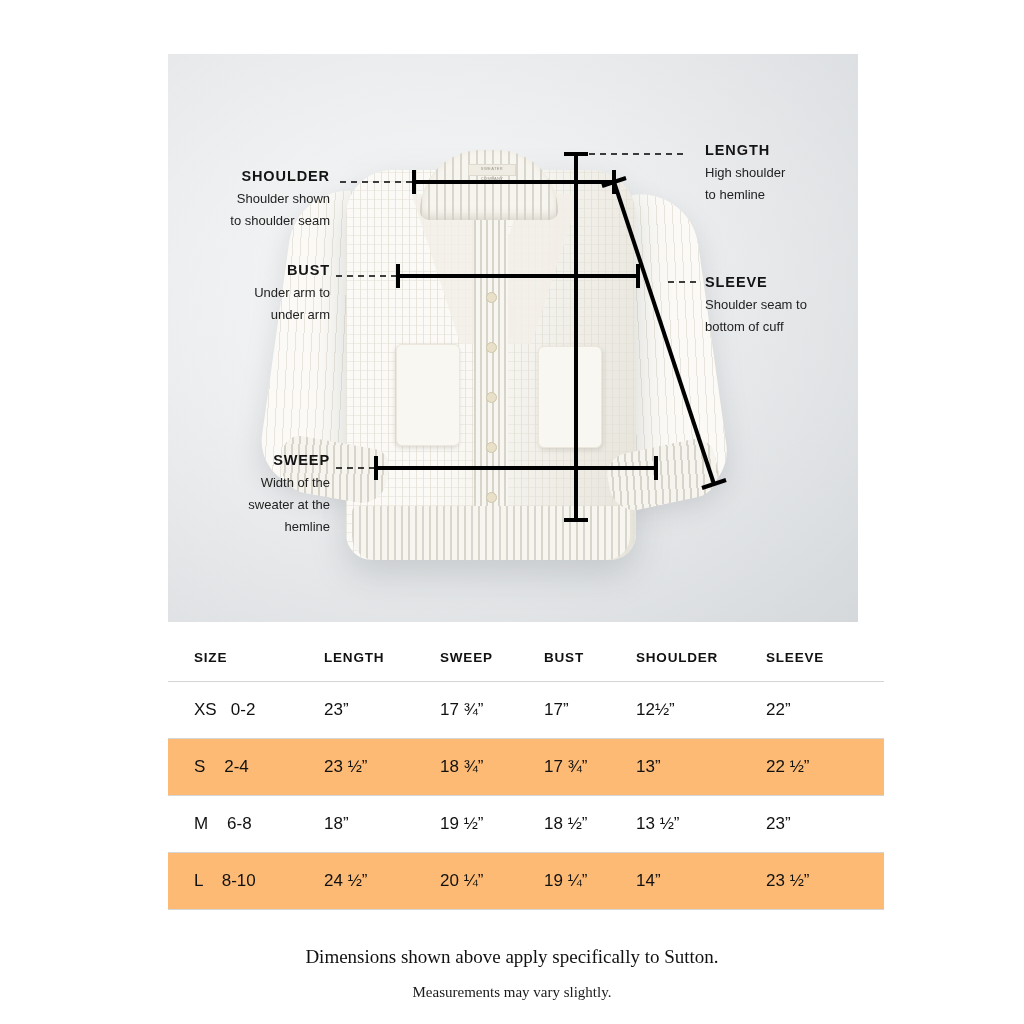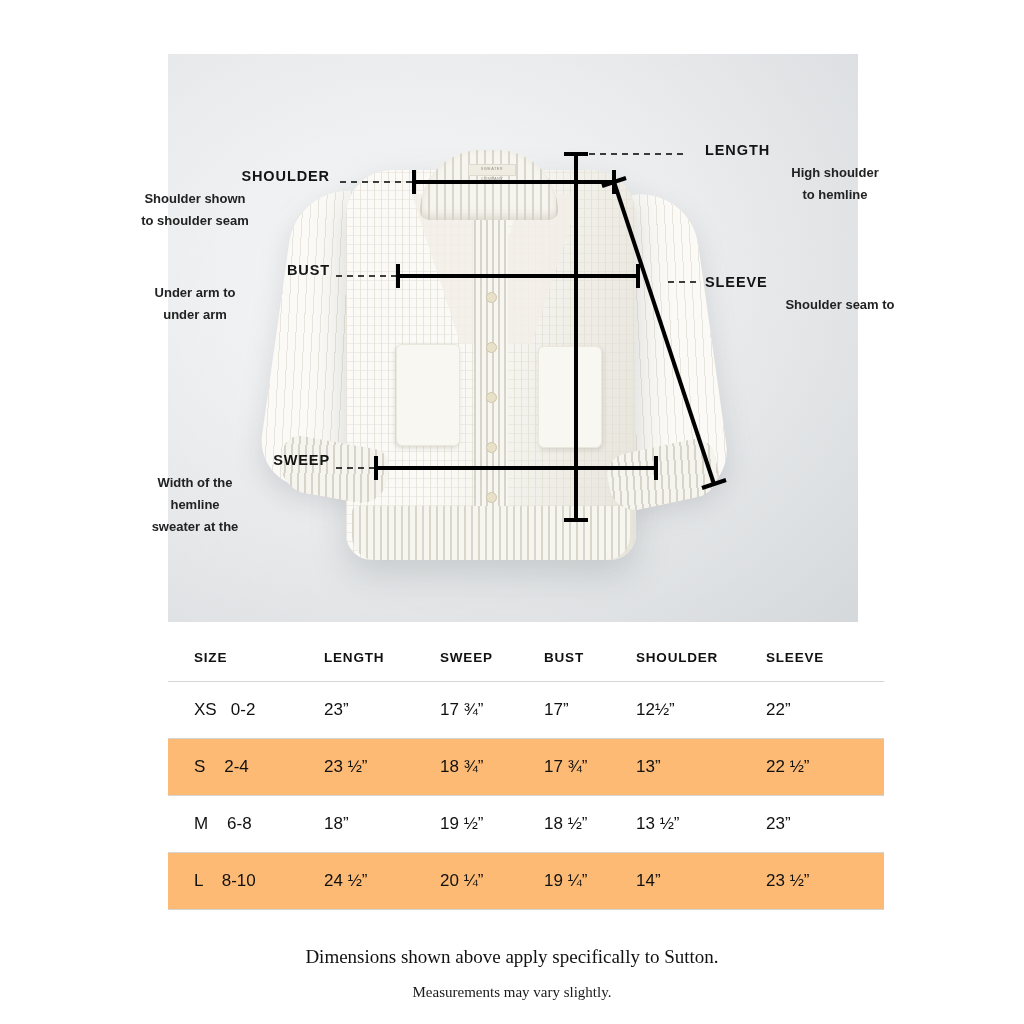--- a/index.html
+++ b/index.html
@@ -240,25 +240,24 @@
     font-family: "Liberation Sans", sans-serif;
     color: #141414;
   }
   .annot .ttl {
     font-size: 14.5px;
     font-weight: 700;
     letter-spacing: 0.9px;
   }
   .annot .sub {
     font-size: 13px;
-    font-weight: 700;
+    font-weight: 400;
     line-height: 22px;
     color: #222;
     margin-top: 4px;
-    text-align: center;
   }
   .annot.left { text-align: right; }
   .annot.right { text-align: left; }
 
   
   #size-table {
     position: absolute;
     left: 168px;
     top: 640px;
     width: 690px;
@@ -394,37 +393,38 @@
   <div class="sub">
     <div>Under arm to</div>
     <div>under arm</div>
   </div>
 </div>
 
 <div class="annot left" style="left:60px; top:452px; width:270px;">
   <div class="ttl">SWEEP</div>
   <div class="sub">
     <div>Width of the</div>
+    <div>sweater at the</div>
     <div>hemline</div>
-    <div>sweater at the</div>
   </div>
 </div>
 
 <div class="annot right" style="left:705px; top:142px; width:260px;">
   <div class="ttl">LENGTH</div>
   <div class="sub">
     <div>High shoulder</div>
     <div>to hemline</div>
   </div>
 </div>
 
 <div class="annot right" style="left:705px; top:274px; width:270px;">
   <div class="ttl">SLEEVE</div>
   <div class="sub">
     <div>Shoulder seam to</div>
+    <div>bottom of cuff</div>
   </div>
 </div>
 
 <div id="size-table">
   <table>
     <thead>
       <tr>
         <th class="col-size">SIZE</th>
         <th class="col-len">LENGTH</th>
         <th class="col-sweep">SWEEP</th>

